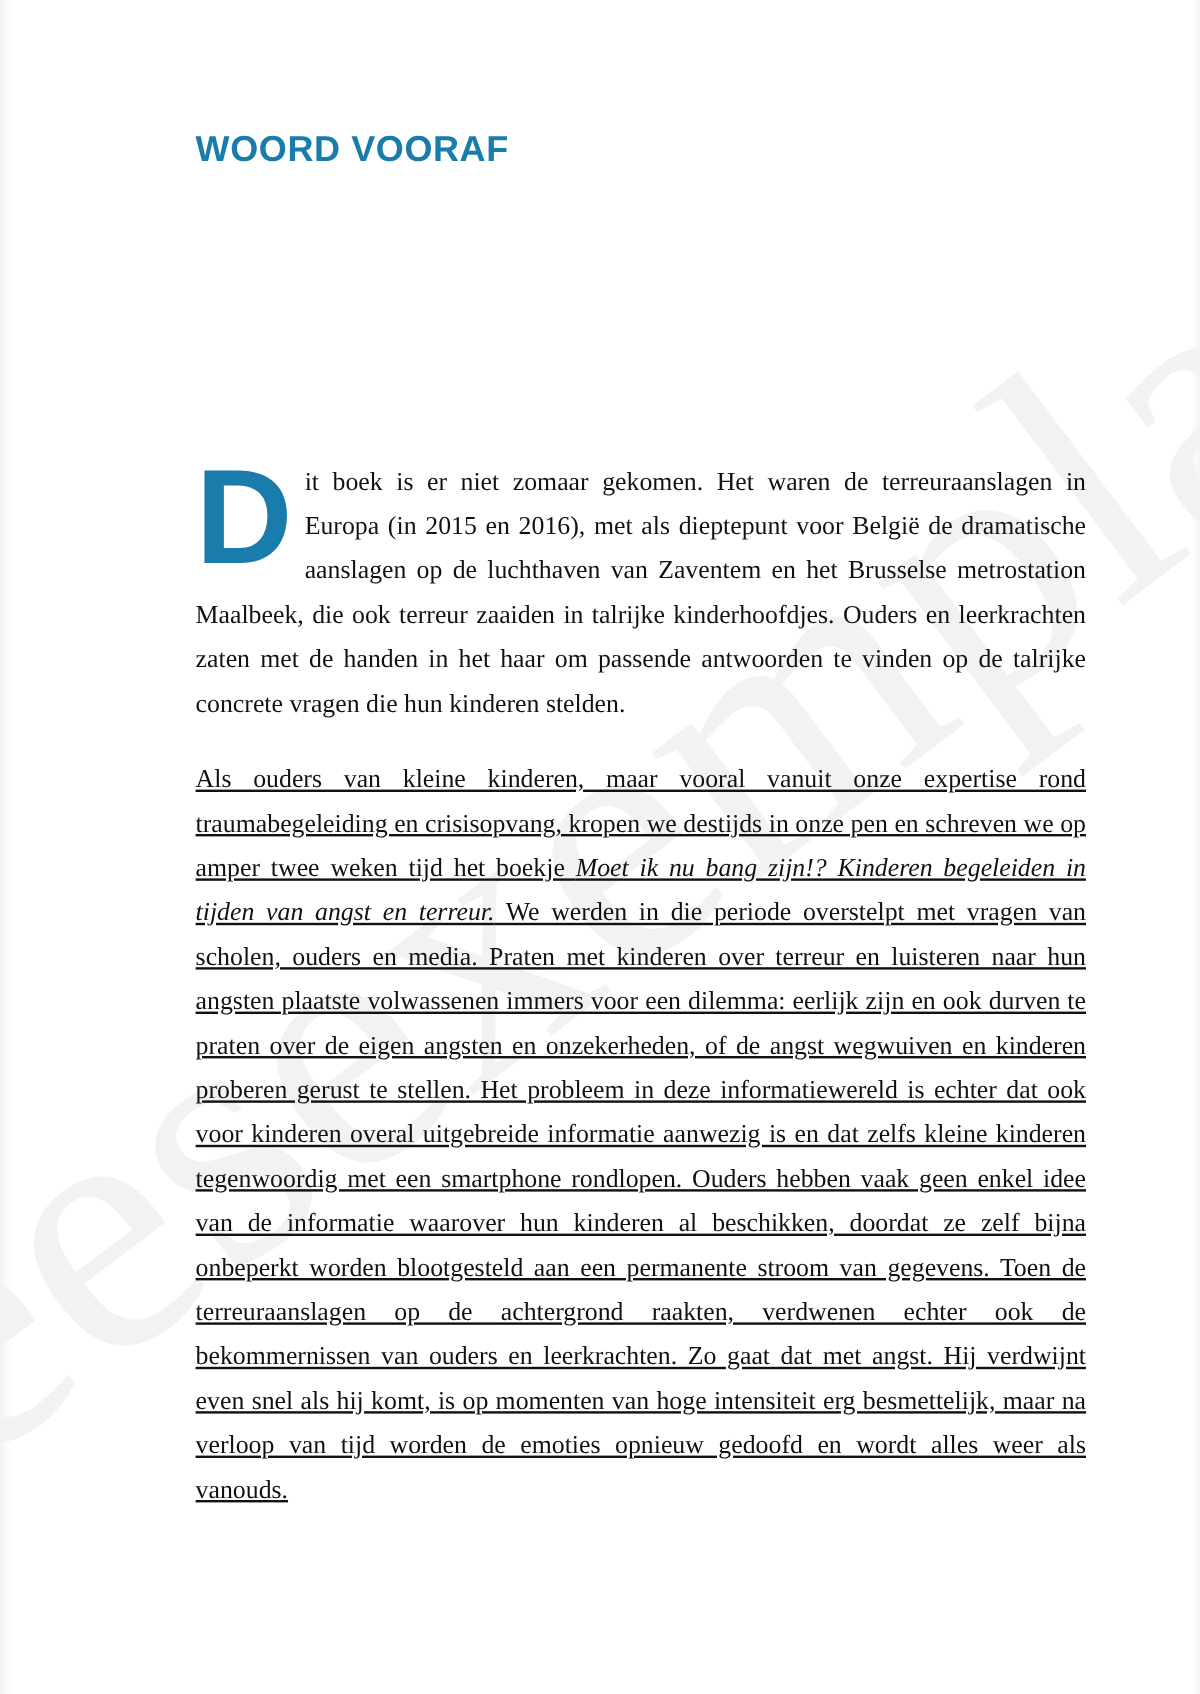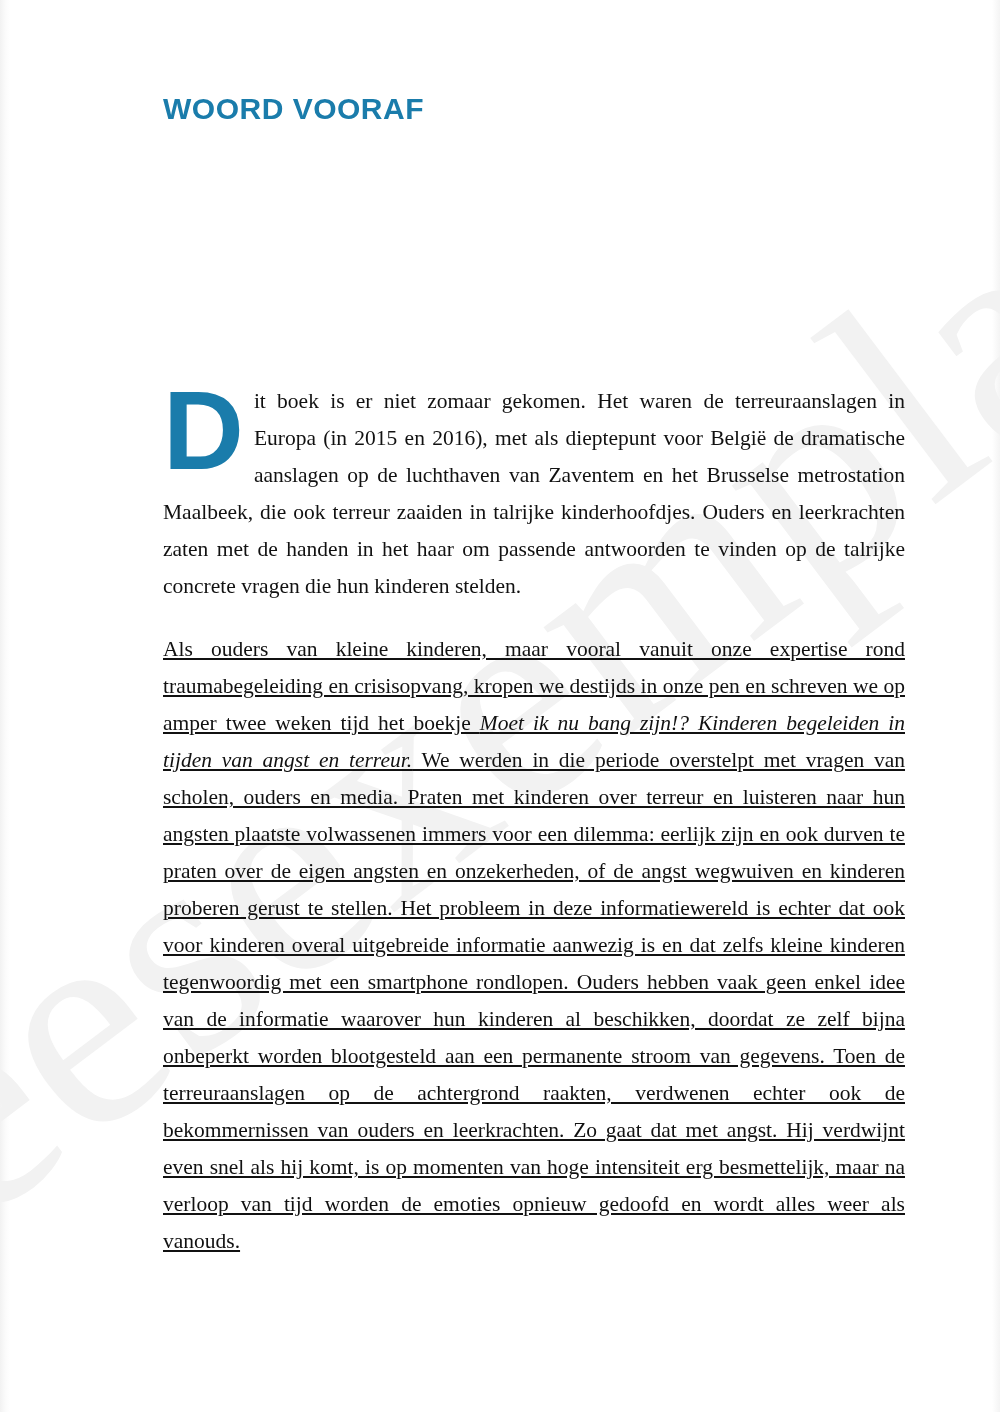--- a/index.html
+++ b/index.html
@@ -51,21 +51,21 @@
 
   .content {
     position: relative;
     z-index: 2;
     padding: 0;
   }
 
   .page-title {
     position: absolute;
     left: 163px;
-    top: 92px;
+    top: 108px;
     font-family: "Liberation Sans", sans-serif;
     font-weight: bold;
     font-size: 30px;
     letter-spacing: 0.5px;
     color: #1a7cab;
     margin: 0;
   }
 
   .body-block {
     position: absolute;

